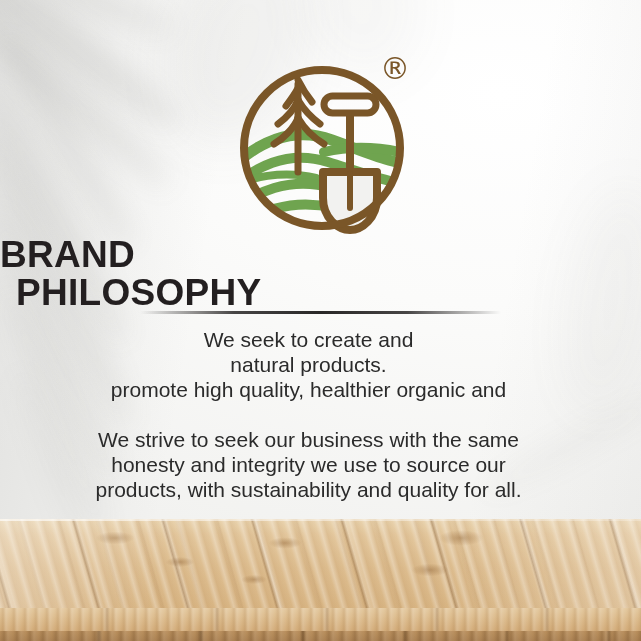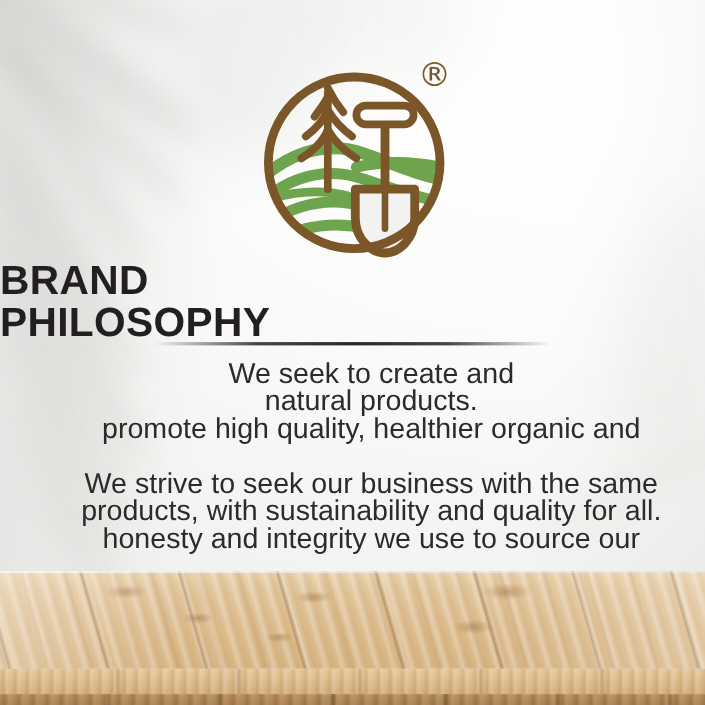--- a/index.html
+++ b/index.html
@@ -53,38 +53,38 @@
     text-align:center;
   }
 
   
   .title{
     position:absolute;left:0;top:236px;width:641px;
     text-align:left;color:#231f20;
     font-weight:bold;font-size:37px;line-height:38px;
     letter-spacing:.3px;
   }
-  .title .l2{display:block;}
+  .title .l2{display:block;margin-left:16px;}
   .divider{
     position:absolute;left:140px;top:311px;width:361px;height:3px;
     background:linear-gradient(90deg,
       rgba(60,58,58,0) 0%,
       rgba(60,58,58,.30) 8%,
       rgba(40,38,38,.85) 26%,
       rgba(30,28,28,.95) 50%,
       rgba(40,38,38,.85) 74%,
       rgba(60,58,58,.30) 92%,
       rgba(60,58,58,0) 100%);
   }
 
   
   .copy{
-    position:absolute;left:37px;top:327px;width:601px;
+    position:absolute;left:8px;top:327px;width:601px;
     text-align:center;color:#2b2b2b;
-    font-size:26px;line-height:25px;font-weight:400;
+    font-size:21px;line-height:25px;font-weight:400;
   }
   .copy p{margin:0;}
   .copy .gap{height:25px;}
 
   
   .table{position:absolute;left:0;top:519px;width:641px;height:122px;overflow:hidden;}
   .table-top{
     position:absolute;left:0;top:0;width:641px;height:89px;overflow:hidden;
     background:linear-gradient(180deg,#e9d3ae 0%,#e3c79d 18%,#ddbd8f 55%,#d8b584 100%);
   }
@@ -226,22 +226,22 @@
     <span class="l2">PHILOSOPHY</span>
   </div>
   <div class="divider"></div>
 
   <div class="copy">
     <p>We seek to create and</p>
     <p>natural products.</p>
     <p>promote high quality, healthier organic and</p>
     <div class="gap"></div>
     <p>We strive to seek our business with the same</p>
+    <p>honesty and integrity we use to source our</p>
     <p>products, with sustainability and quality for all.</p>
-    <p>honesty and integrity we use to source our</p>
   </div>
 
   <div class="table">
     <div class="table-top">
       <div class="grain"></div>
       <div class="planks"></div>
       <div class="knot" style="left:88px;top:10px;width:54px;height:18px;"></div>
       <div class="knot" style="left:262px;top:16px;width:46px;height:16px;"></div>
       <div class="knot" style="left:430px;top:8px;width:62px;height:22px;"></div>
       <div class="knot" style="left:236px;top:54px;width:36px;height:13px;"></div>

